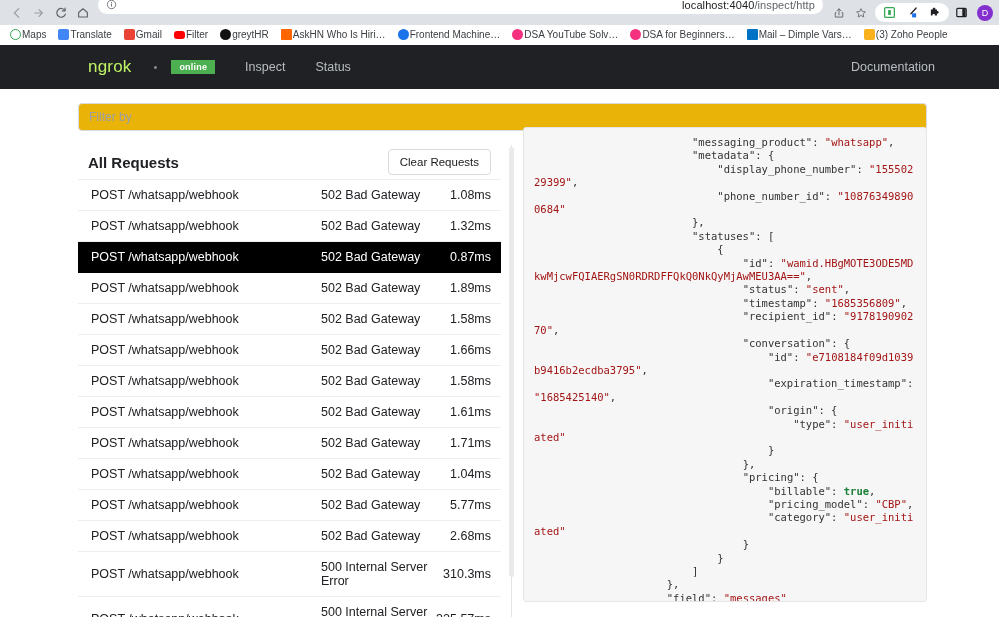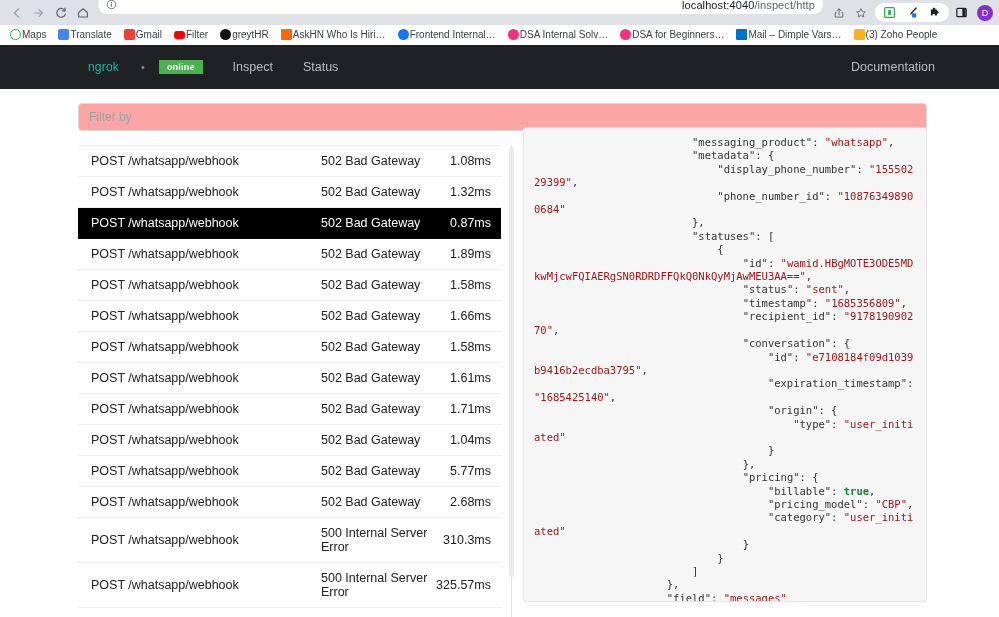--- a/index.html
+++ b/index.html
@@ -113,22 +113,22 @@
 
   
   .ngrok-header {
     height: 44px;
     background: #1f2124;
     display: flex;
     align-items: center;
     padding: 0 0 0 88px;
   }
   .ngrok-logo {
-    font-size: 12px;
-    color: #14b8a6;
+    font-size: 17px;
+    color: #bef264;
     letter-spacing: 0.2px;
   }
   .hdr-dot {
     color: #8a8f94;
     font-size: 11px;
     margin: 0 14px 0 22px;
     line-height: 1;
   }
   .online-badge {
     background: #4caf50;
@@ -162,21 +162,21 @@
   .filter-input {
     width: 100%;
     height: 28px;
     border: 1px solid #d8dade;
     border-radius: 4px;
     padding: 0 10px;
     font-size: 12px;
     color: #202124;
     font-family: "Liberation Sans", sans-serif;
     outline: none;
-    background: #fca5a5;
+    background: #eab308;
   }
   .filter-input::placeholder { color: #9aa0a6; }
 
   .columns {
     display: flex;
     margin-top: 14px;
     height: 474px;
   }
   .left-col {
     width: 423px;
@@ -383,25 +383,25 @@
     <div class="bm">
       <span class="bm-ico" style="background: rgb(17, 17, 17); border-radius: 50%;"></span>
       <span class="bm-label">greytHR</span>
     </div>
     <div class="bm">
       <span class="bm-ico" style="background: rgb(255, 102, 0);"></span>
       <span class="bm-label">AskHN Who Is Hiri…</span>
     </div>
     <div class="bm">
       <span class="bm-ico" style="background: rgb(26, 115, 232); border-radius: 50%;"></span>
-      <span class="bm-label">Frontend Internal…</span>
+      <span class="bm-label">Frontend Machine…</span>
     </div>
     <div class="bm">
       <span class="bm-ico" style="background: rgb(245, 49, 127); border-radius: 50%;"></span>
-      <span class="bm-label">DSA Internal Solv…</span>
+      <span class="bm-label">DSA YouTube Solv…</span>
     </div>
     <div class="bm">
       <span class="bm-ico" style="background: rgb(245, 49, 127); border-radius: 50%;"></span>
       <span class="bm-label">DSA for Beginners…</span>
     </div>
     <div class="bm">
       <span class="bm-ico" style="background: rgb(0, 114, 198);"></span>
       <span class="bm-label">Mail – Dimple Vars…</span>
     </div>
     <div class="bm">
@@ -420,20 +420,24 @@
   <span class="hdr-doc">Documentation</span>
 </div>
 
 <div class="page">
 
   <input class="filter-input" type="text" placeholder="Filter by" style="">
 
   <div class="columns">
 
     <div class="left-col">
+      <div class="list-head">
+        <span class="list-title">All Requests</span>
+        <button class="clear-btn">Clear Requests</button>
+      </div>
       <ul class="req-list" id="requests-list">
           <li class="req-row">
             <span class="rq-path">POST /whatsapp/webhook</span>
             <span class="rq-status">502 Bad Gateway</span>
             <span class="rq-dur">1.08ms</span>
           </li>
           <li class="req-row">
             <span class="rq-path">POST /whatsapp/webhook</span>
             <span class="rq-status">502 Bad Gateway</span>
             <span class="rq-dur">1.32ms</span>

